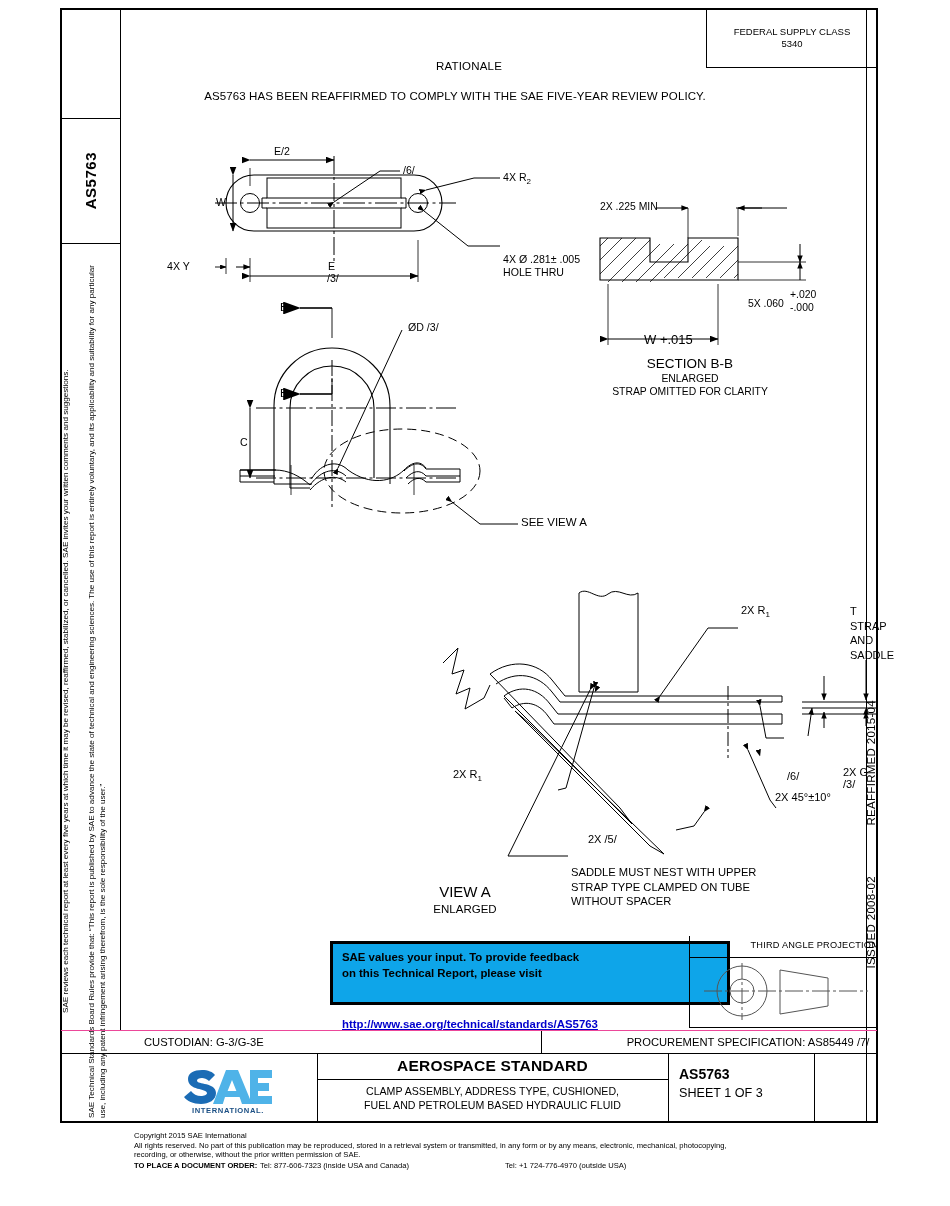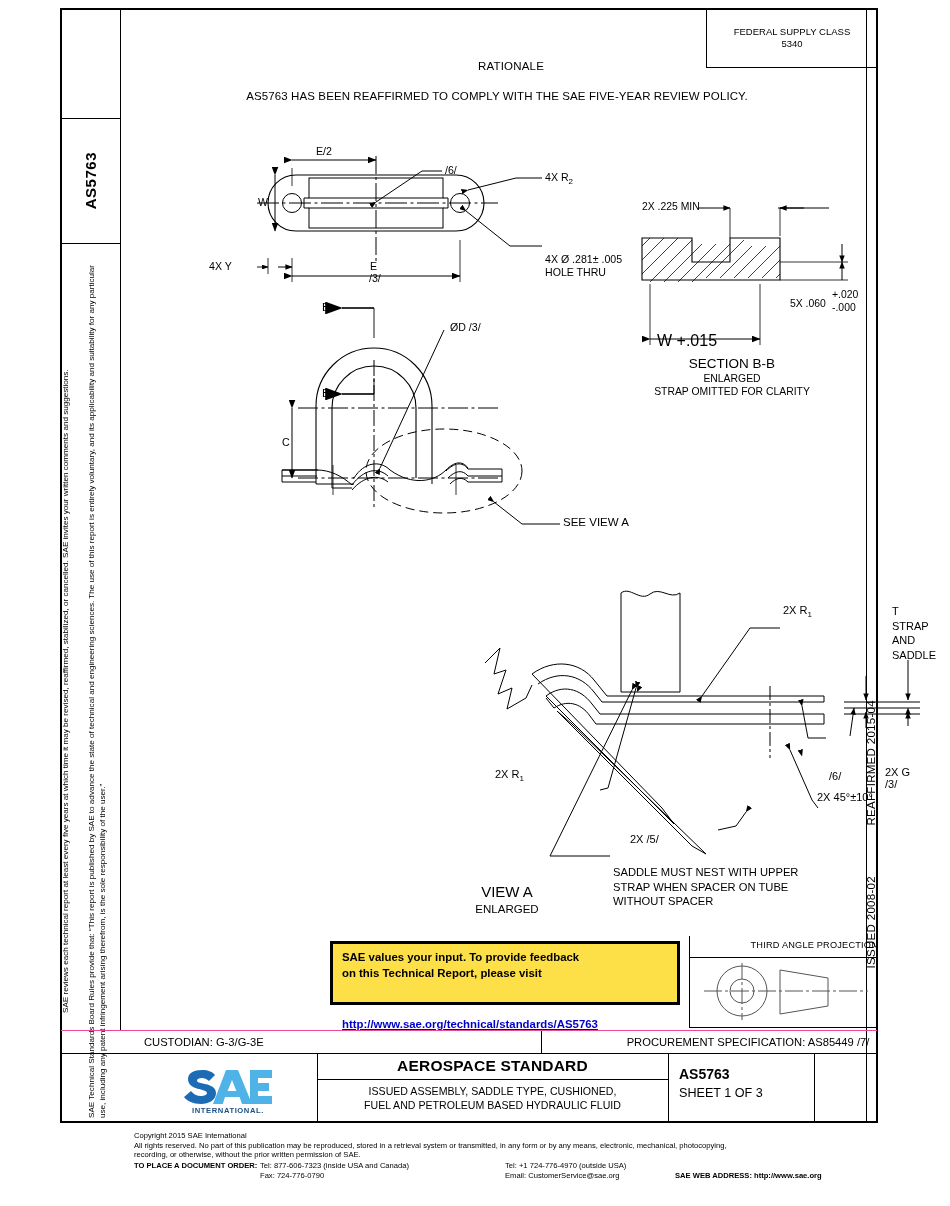--- a/index.html
+++ b/index.html
@@ -106,22 +106,22 @@
   }
   .rationale-body {
     position: absolute; left: 0; top: 82px; width: 790px;
     text-align: center; font-size: 11.5px; letter-spacing: .1px;
   }
   .dwg { position: absolute; left: 0; top: 0; }
 
   
   .feedback-box {
     position: absolute; left: 330px; top: 941px;
-    width: 350px; height: 64px;
-    border: 3px solid #000; background: #fde047;
+    width: 400px; height: 64px;
+    border: 3px solid #000; background: #0ea5e9;
     box-sizing: border-box;
     padding: 6px 9px;
     font-size: 11.4px; font-weight: bold; line-height: 15.5px;
   }
   .feedback-box .lnk { color: #0000cc; display:block;margin-top:36px; }
 
   .tap-box {
     position: absolute; left: 689px; top: 936px;
     width: 189px; height: 92px;
     border-left: 1px solid #000; border-bottom: 1px solid #000;
@@ -198,21 +198,21 @@
   <div class="dates-col">
     <div class="date-txt date-reaff">REAFFIRMED 2015-04</div>
     <div class="date-txt date-iss">ISSUED 2008-02</div>
   </div>
 
   <div class="fsc">
     <div>FEDERAL SUPPLY CLASS</div>
     <div>5340</div>
   </div>
 
-  <div style="position:absolute;left:60px;top:8px;width:818px;height:1115px;margin-left:42px;">
+  <div style="position:absolute;left:60px;top:8px;width:818px;height:1115px;">
 
     <div class="rationale-title">RATIONALE</div>
     <div class="rationale-body">AS5763 HAS BEEN REAFFIRMED TO COMPLY WITH THE SAE FIVE-YEAR REVIEW POLICY.</div>
 
     <svg class="dwg" width="818" height="1115" viewBox="0 0 818 1115">
       <defs>
         <marker id="ar" markerWidth="9" markerHeight="7" refX="8.5" refY="3.5" orient="auto">
           <polygon points="0,0 9,3.5 0,7" fill="#000"></polygon>
         </marker>
         <marker id="arS" markerWidth="7" markerHeight="5.5" refX="6.6" refY="2.75" orient="auto">
@@ -441,21 +441,21 @@
     <div style="position:absolute;left:107px;top:252px;font-size:10.6px;">4X Y</div>
     <div style="position:absolute;left:443px;top:163px;font-size:10.6px;">
       <span>4X R</span><sub style="font-size:8px;">2</sub>
     </div>
     <div style="position:absolute;left:443px;top:245px;font-size:10.6px;line-height:13px;">
       <div>4X Ø .281± .005</div>
       <div>HOLE THRU</div>
     </div>
 
     <div style="position:absolute;left:540px;top:193px;font-size:10.4px;">2X .225 MIN</div>
-    <div style="position:absolute;left:555px;top:324px;font-size:16px;">W +.015</div>
+    <div style="position:absolute;left:584px;top:324px;font-size:13px;">W +.015</div>
     <div style="position:absolute;left:688px;top:290px;font-size:10.4px;">5X .060</div>
     <div style="position:absolute;left:730px;top:281px;font-size:10.4px;line-height:12.5px;">
       <div>+.020</div>
       <div>-.000</div>
     </div>
     <div style="position:absolute;left:540px;top:348px;width:180px;text-align:center;font-size:13.5px;">SECTION B-B</div>
     <div style="position:absolute;left:540px;top:365px;width:180px;text-align:center;font-size:10.4px;">ENLARGED</div>
     <div style="position:absolute;left:500px;top:378px;width:260px;text-align:center;font-size:10.4px;">STRAP OMITTED FOR CLARITY</div>
 
     <div style="position:absolute;left:220px;top:293px;font-size:11.5px;">B</div>
@@ -475,21 +475,21 @@
       <div>STRAP</div>
       <div>AND</div>
       <div>SADDLE</div>
     </div>
     <div style="position:absolute;left:727px;top:762px;font-size:11px;">/6/</div>
     <div style="position:absolute;left:783px;top:758px;font-size:11px;">2X G /3/</div>
     <div style="position:absolute;left:715px;top:783px;font-size:11px;">2X 45°±10°</div>
     <div style="position:absolute;left:528px;top:825px;font-size:11px;">2X /5/</div>
     <div style="position:absolute;left:511px;top:857px;font-size:11.2px;line-height:14.5px;">
       <div>SADDLE MUST NEST WITH UPPER</div>
-      <div>STRAP WHEN SPACER ON TUBE</div>
+      <div>STRAP TYPE CLAMPED ON TUBE</div>
       <div>WITHOUT SPACER</div>
     </div>
     <div style="position:absolute;left:340px;top:875px;width:130px;text-align:center;font-size:15px;">VIEW A</div>
     <div style="position:absolute;left:340px;top:895px;width:130px;text-align:center;font-size:11.5px;">ENLARGED</div>
   </div>
 
   <div class="feedback-box">
     <div>SAE values your input. To provide feedback</div>
     <div>on this Technical Report, please visit</div>
     <a class="lnk" href="#">http://www.sae.org/technical/standards/AS5763</a>
@@ -519,21 +519,21 @@
     <div class="procure-txt">PROCUREMENT SPECIFICATION: AS85449 /7/</div>
   </div>
 
   <div class="title-block">
     <div class="tb-v1"></div>
     <div class="tb-v2"></div>
     <div class="tb-v3"></div>
     <div class="tb-h1"></div>
     <div class="tb-std">AEROSPACE STANDARD</div>
     <div class="tb-desc">
-      <div>ISSUED ASSEMBLY, SADDLE TYPE, CUSHIONED,</div>
+      <div>CLAMP ASSEMBLY, ADDRESS TYPE, CUSHIONED,</div>
       <div>FUEL AND PETROLEUM BASED HYDRAULIC FLUID</div>
     </div>
     <div class="tb-num">AS5763</div>
     <div class="tb-sheet">SHEET 1 OF 3</div>
   </div>
 
   <svg class="sae-logo" viewBox="0 0 92 48">
     <g>
       <path d="M6 12 C6 6 12 3 20 3 C26 3 31 5 33 8 L27 14 C25 12 22 11 20 11 C17 11 15 12 15 13.5
                C15 18 34 15 34 26 C34 33 27 37 19 37 C11 37 5 34 2 30 L9 24 C11 27 15 29 19 29
@@ -549,21 +549,15 @@
 
   <div class="copyright">
     <div>Copyright 2015 SAE International</div>
     <div>All rights reserved. No part of this publication may be reproduced, stored in a retrieval system or transmitted, in any form or by any means, electronic, mechanical, photocopying,</div>
     <div>recording, or otherwise, without the prior written permission of SAE.</div>
     <div class="cp-grid" style="margin-top:1px;">
       <div class="cp-c1 nowrap">TO PLACE A DOCUMENT ORDER:</div>
       <div class="cp-c2 nowrap" style="padding-left:18px;">Tel: 877-606-7323 (inside USA and Canada)</div>
       <div class="cp-c3 nowrap">Tel: +1 724-776-4970 (outside USA)</div>
     </div>
-    <div class="cp-grid">
-      <div class="cp-c1"></div>
-      <div class="cp-c2 nowrap" style="padding-left:18px;">Fax: 724-776-0790</div>
-      <div class="nowrap" style="width:170px;">Email: CustomerService@sae.org</div>
-      <div class="cp-c4 nowrap">SAE WEB ADDRESS: http://www.sae.org</div>
-    </div>
   </div>
 
 </div>
 
 </body></html>

